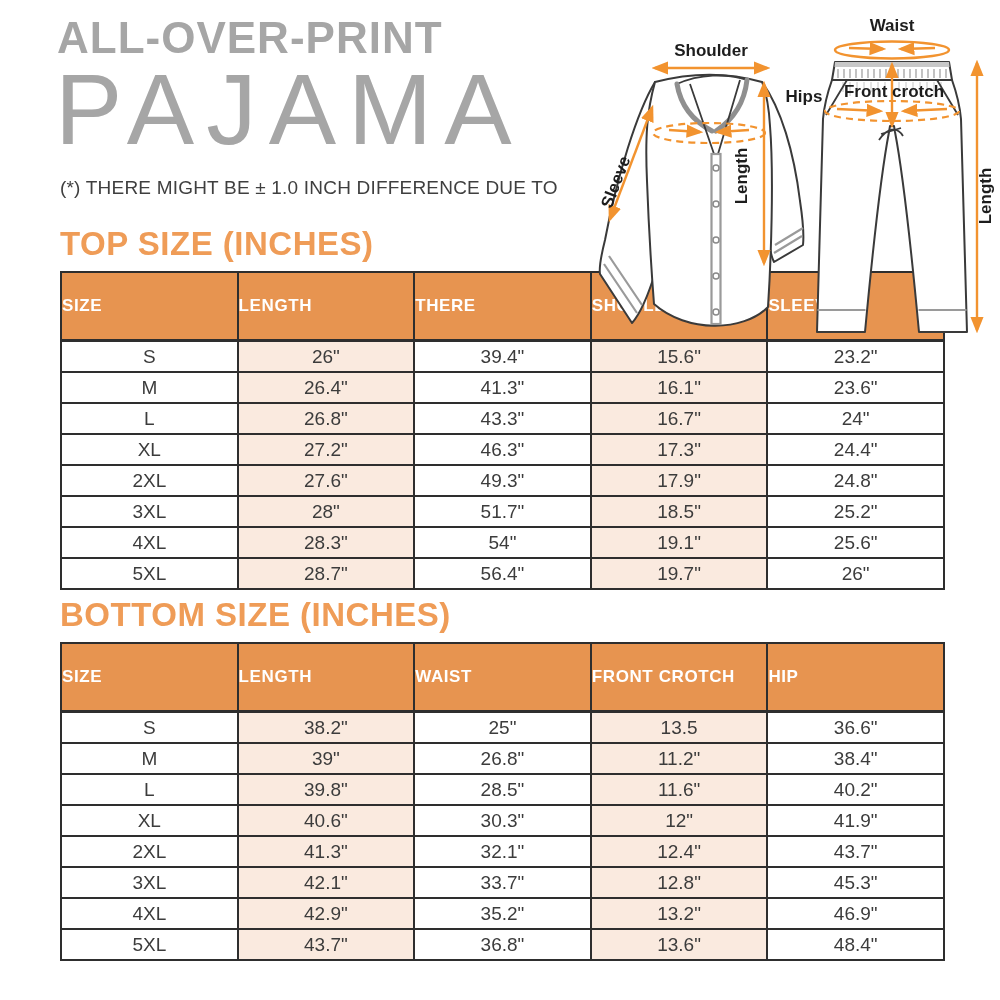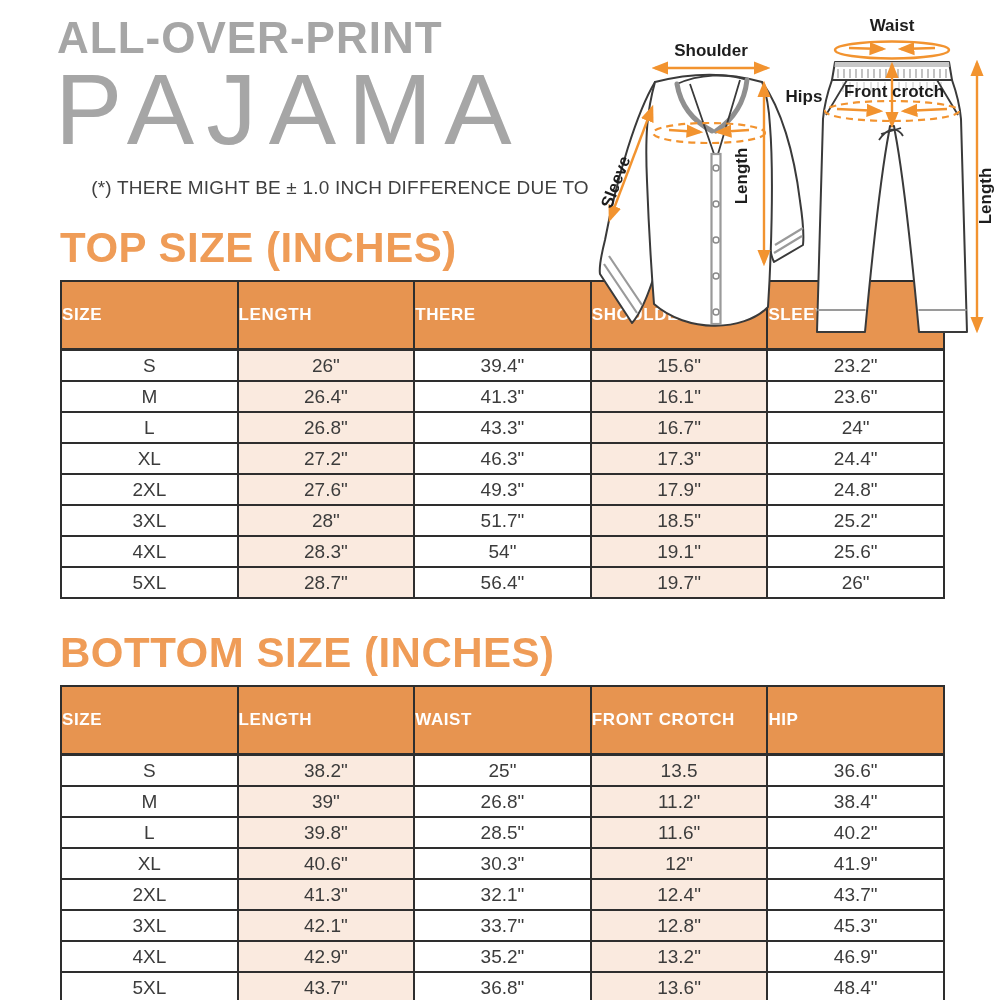--- a/index.html
+++ b/index.html
@@ -22,29 +22,29 @@
   .title-block{width:560px;}
   .title-line1{
     font-size:44px;font-weight:bold;color:var(--title-gray);
     letter-spacing:1px;line-height:1;margin:16px 0 0 -3px;white-space:nowrap;
   }
   .title-line2{
     font-size:101px;font-weight:normal;color:var(--title-gray);
     letter-spacing:12px;line-height:0.82;margin:8px 0 0 -5px;white-space:nowrap;
   }
   .disclaimer{
-    margin-top:24px;width:560px;text-align:center;
+    margin-top:24px;width:560px;text-align:left;
     font-size:19px;line-height:1.33;color:#3F3F3F;letter-spacing:0.2px;
   }
   .diagram{position:absolute;top:0;right:-50px;width:398px;height:326px;}
   h2.section-heading{
-    font-size:42px;font-weight:bold;color:var(--accent);
+    font-size:33px;font-weight:bold;color:var(--accent);
     letter-spacing:0.5px;margin:27px 0 11px 0;line-height:1;
   }
-  h2.second{margin-top:33px;}
+  h2.second{margin-top:8px;}
   table.size-table{
     width:100%;border-collapse:collapse;table-layout:fixed;
     border:2px solid var(--border);
   }
   .size-table th{
     background:var(--header-bg);color:#fff;font-size:17px;font-weight:bold;
     letter-spacing:0.6px;padding:23px 0;border:2px solid var(--border);
     border-bottom:3px solid var(--border);text-align:left;
   }
   .size-table td{

